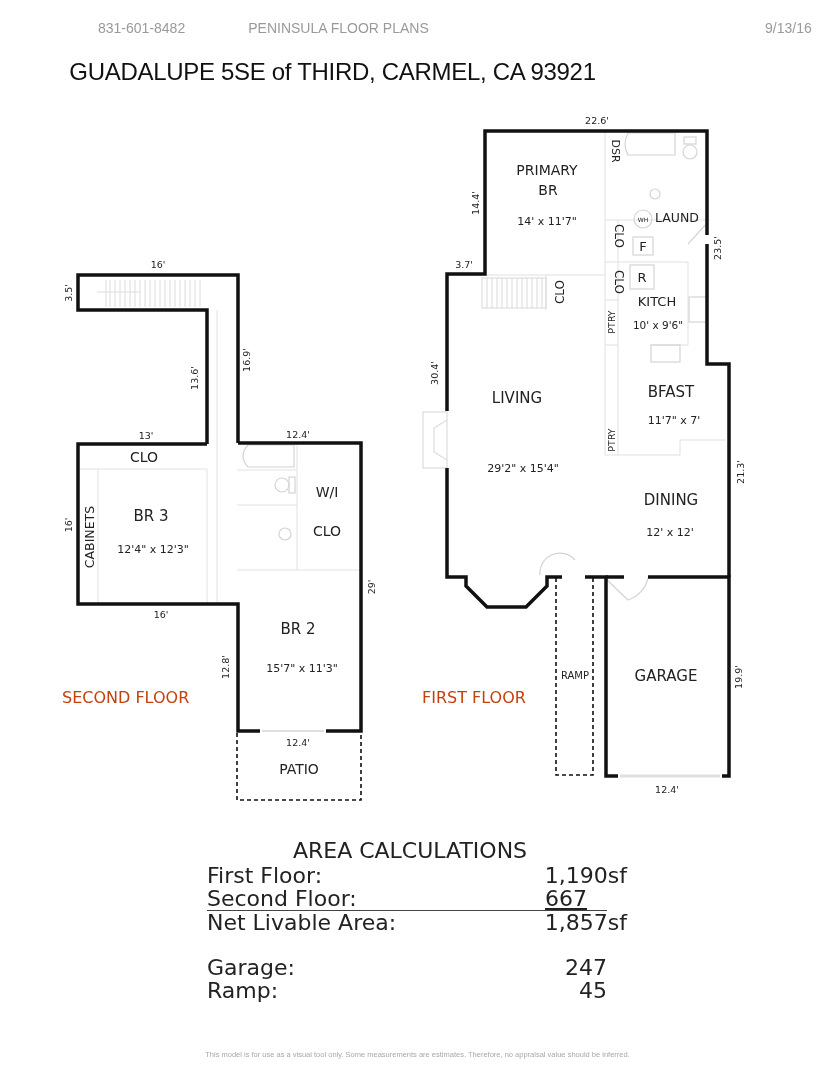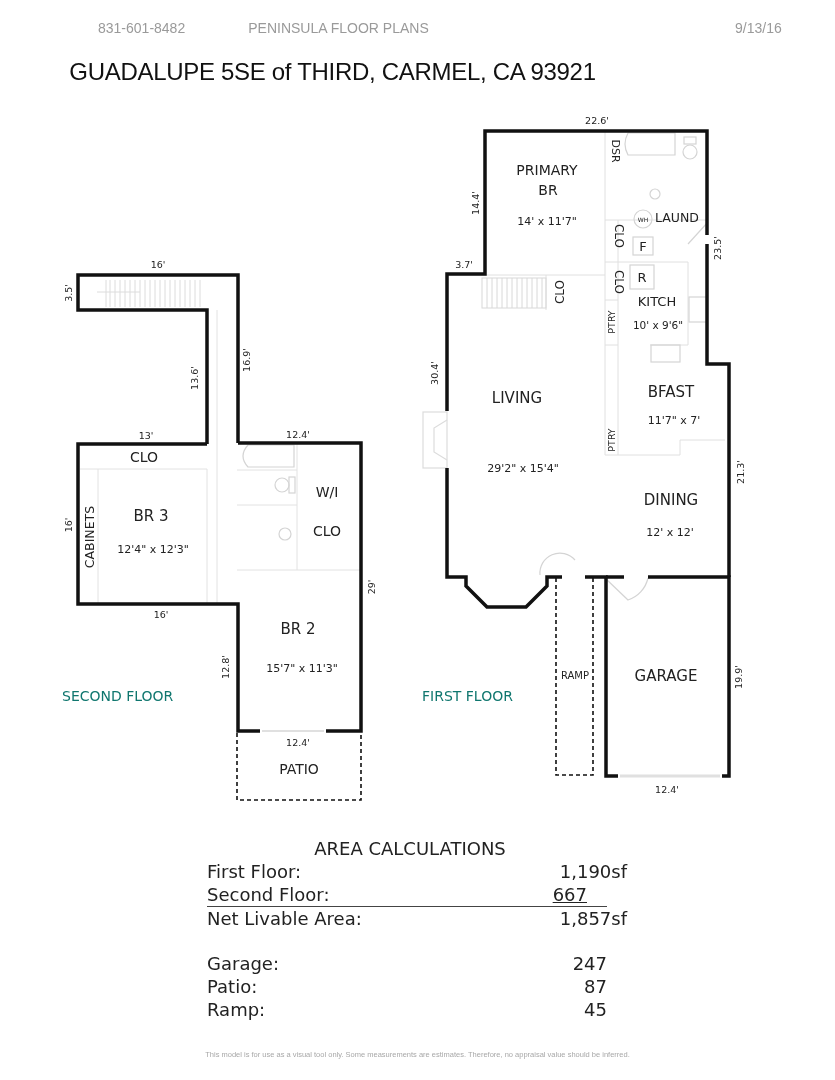--- a/index.html
+++ b/index.html
@@ -2,27 +2,27 @@
 <html><head>
   <meta charset="utf-8">
   <style>
     html, body { margin: 0; padding: 0; background: #ffffff; }
     body { width: 835px; height: 1080px; position: relative; overflow: hidden;
            font-family: "DejaVu Sans", sans-serif; color: #222; }
     .hdr { position: absolute; top: 20px; font-family: "Liberation Sans", sans-serif;
            font-size: 14px; color: #9a9a9a; }
     .hdr-left { left: 98px; }
     .hdr-center { left: 0; width: 677px; text-align: center; }
-    .hdr-right { left: 735px; }
+    .hdr-right { left: 765px; }
     .title { position: absolute; top: 58px; left: 0; width: 665px; text-align: center;
              font-family: "Liberation Sans", sans-serif; font-size: 24px; color: #111; letter-spacing: -0.3px; }
     svg.plan { position: absolute; left: 0; top: 0; }
     svg text { font-family: "DejaVu Sans", sans-serif; fill: #222; }
-    .floor-label { position: absolute; font-size: 14px; color: #0f766e; }
-    .area { position: absolute; left: 207px; top: 838px; width: 420px; font-size: 18px; color: #222; }
+    .floor-label { position: absolute; font-size: 16px; color: #c2410c; }
+    .area { position: absolute; left: 207px; top: 838px; width: 420px; font-size: 22px; color: #222; }
     .area-title { text-align: center; margin-left: -14px; margin-bottom: 1px; }
     .area-row { display: flex; justify-content: space-between; height: 23px; line-height: 23px; }
     .area-row .val { text-align: center; }
     .area-row.underline { border-bottom: 1.5px solid #444; width: 400px; }
     .area-row.underline .val { padding-right: 20px; text-decoration: underline; }
     .gap { height: 22px; }
     .area-row.pad .val { padding-right: 20px; }
     .footer { position: absolute; top: 1050px; left: 0; width: 835px; text-align: center;
               font-family: "Liberation Sans", sans-serif; font-size: 7.5px; color: #a8a8a8; }
   </style>
@@ -243,22 +243,18 @@
   <div class="area-row">
     <span>Net Livable Area:</span>
     <span class="val">1,857sf</span>
   </div>
   <div class="gap"></div>
   <div class="area-row pad">
     <span>Garage:</span>
     <span class="val">247</span>
   </div>
   <div class="area-row pad">
-    <span>Patio:</span>
-    <span class="val">87</span>
-  </div>
-  <div class="area-row pad">
     <span>Ramp:</span>
     <span class="val">45</span>
   </div>
 </div>
 
 <div class="footer">This model is for use as a visual tool only.  Some measurements are estimates.  Therefore, no appraisal value should be inferred.</div>
 
 </body></html>

